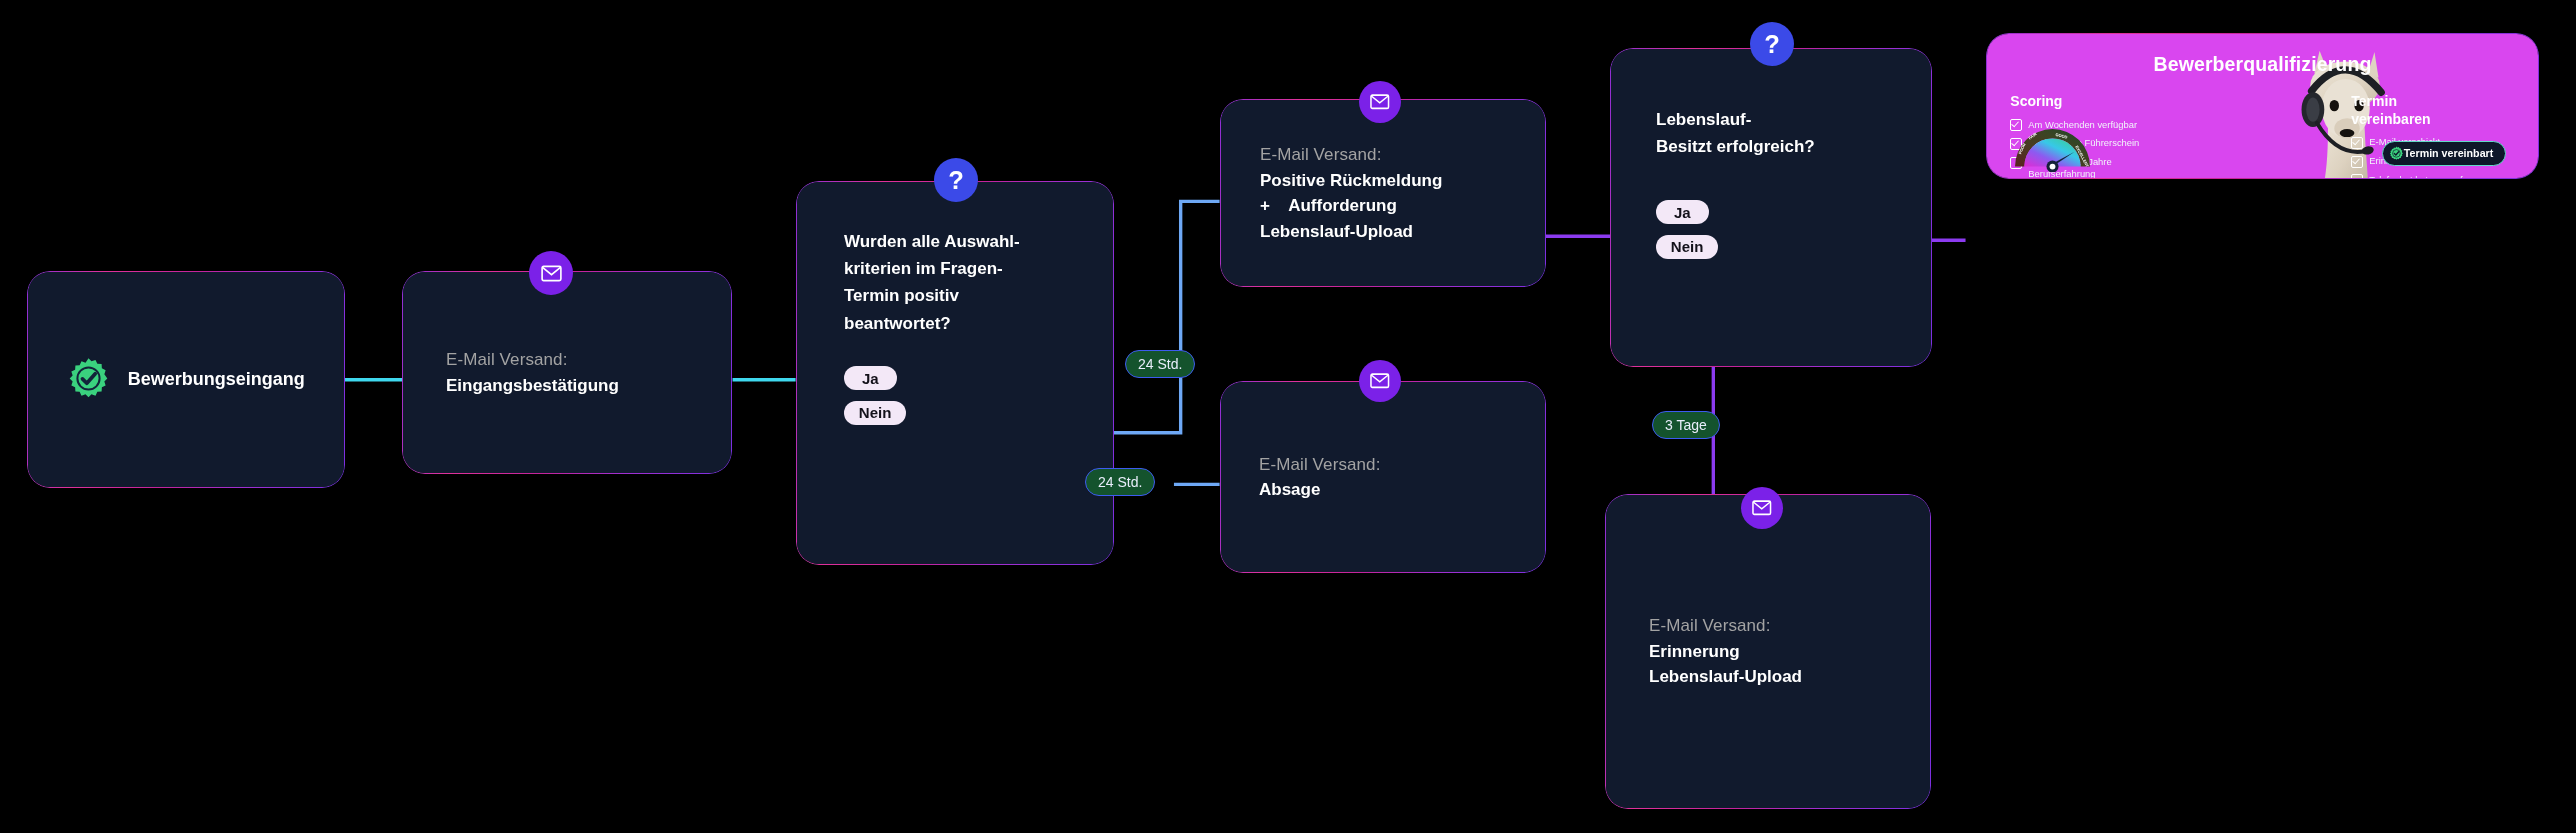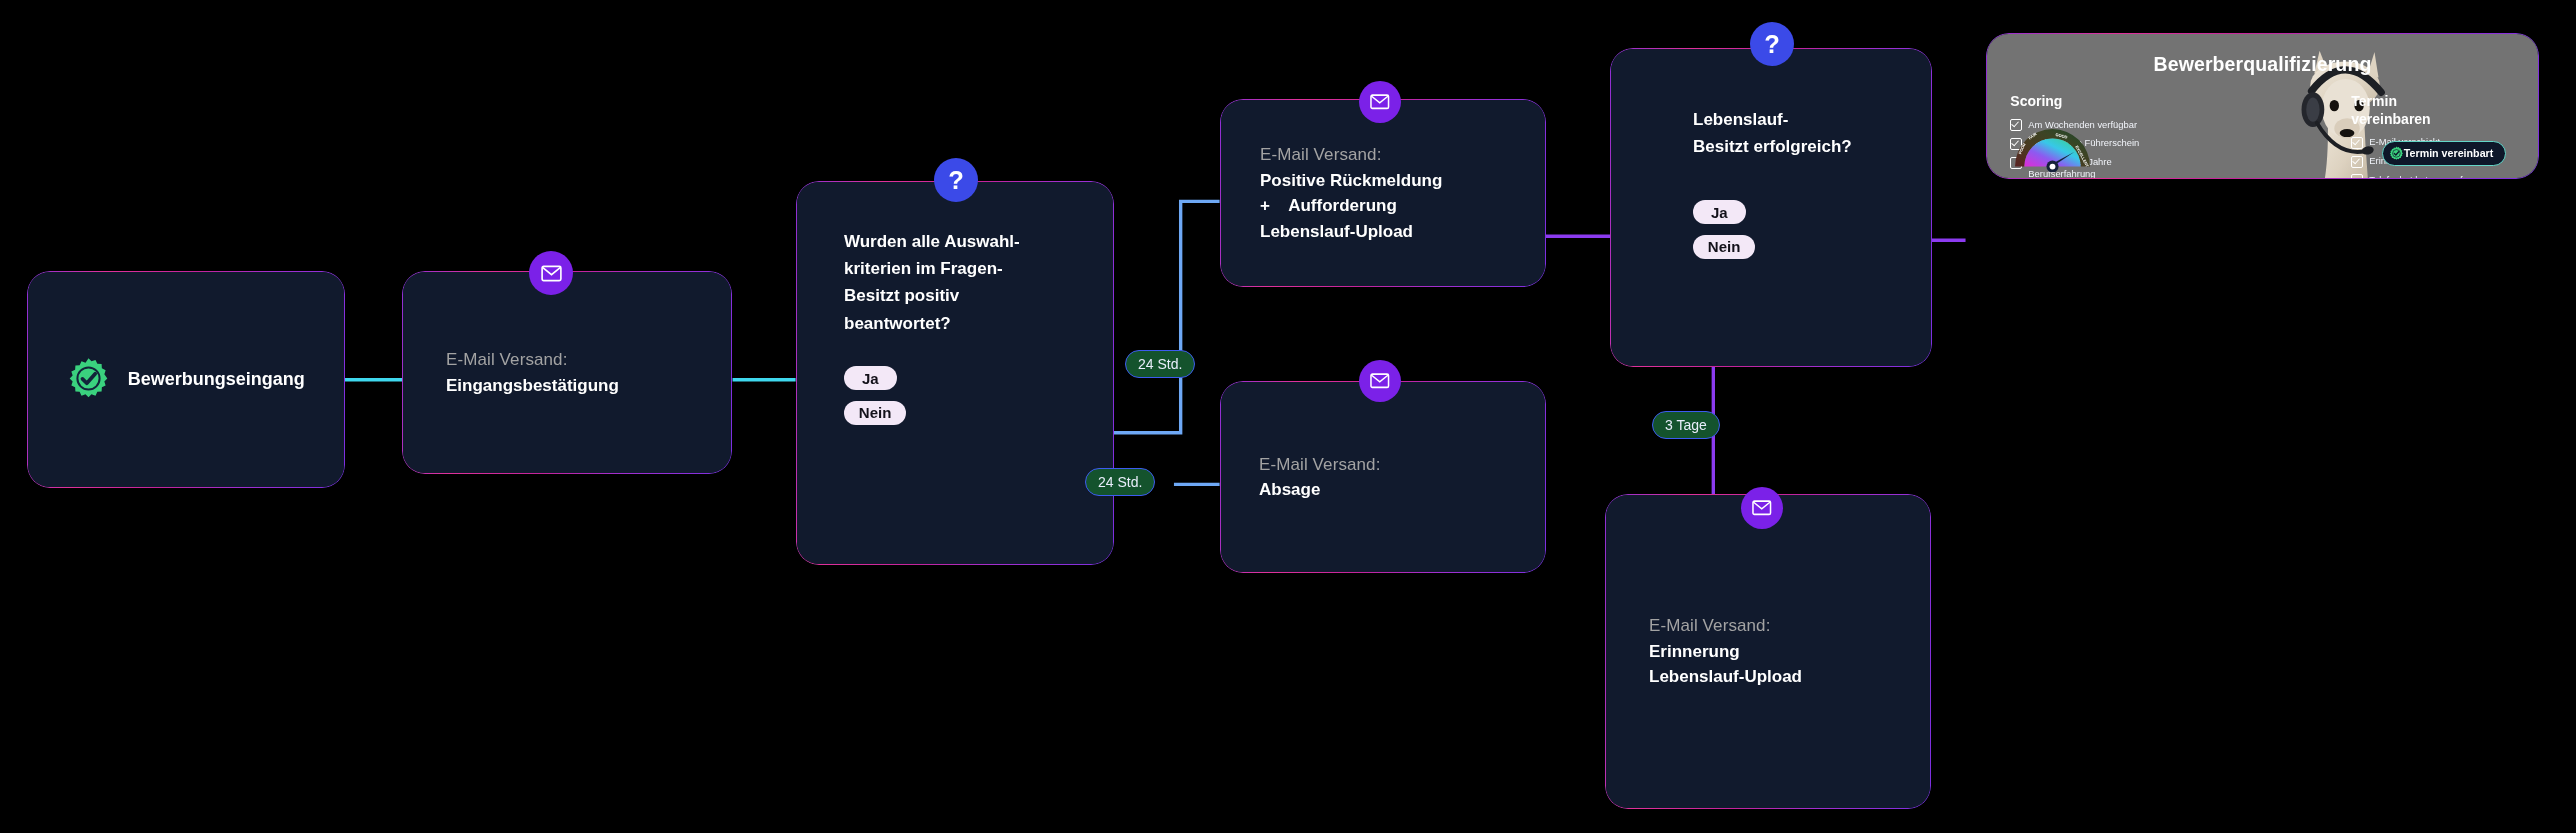--- a/index.html
+++ b/index.html
@@ -150,21 +150,21 @@
       <path d="M2.6 5.6L12 13.2 21.4 5.6"></path>
     </svg>
   </div>
 
   <div class="node" style="left:796px;top:181px;width:318px;height:384px;">
     <div class="inner"></div>
     <div class="node-content" style="position:absolute;inset:0;padding:47px 0 0 48px;">
       <div class="q-title">
         <div>Wurden alle Auswahl-</div>
         <div>kriterien im Fragen-</div>
-        <div>Besitzt positiv</div>
+        <div>Termin positiv</div>
         <div>beantwortet?</div>
       </div>
       <div style="margin-top:29.5px;display:flex;flex-direction:column;align-items:flex-start;gap:10.7px;">
         <span class="pill">Ja</span>
         <span class="pill">Nein</span>
       </div>
     </div>
   </div>
   <div class="badge quest" style="left:934px;top:158px;width:44px;height:44px;font-size:25.5px;">?</div>
 
@@ -193,21 +193,21 @@
   </div>
   <div class="badge mail" style="left:1359px;top:360px;width:42px;height:42px;">
     <svg width="21.5" height="21.5" viewBox="0 0 24 24" fill="none" stroke="#fff" stroke-width="1.7">
       <rect x="2.2" y="4.6" width="19.6" height="14.8" rx="1.6"></rect>
       <path d="M2.6 5.6L12 13.2 21.4 5.6"></path>
     </svg>
   </div>
 
   <div class="node" style="left:1610px;top:48px;width:322px;height:319px;">
     <div class="inner"></div>
-    <div class="node-content" style="position:absolute;inset:0;padding:58px 0 0 46px;margin-left:37px;">
+    <div class="node-content" style="position:absolute;inset:0;padding:58px 0 0 46px;">
       <div class="q-title">
         <div>Lebenslauf-</div>
         <div>Besitzt erfolgreich?</div>
       </div>
       <div style="margin-top:40px;display:flex;flex-direction:column;align-items:flex-start;gap:10.7px;">
         <span class="pill">Ja</span>
         <span class="pill">Nein</span>
       </div>
     </div>
   </div>
@@ -226,21 +226,21 @@
       <rect x="2.2" y="4.6" width="19.6" height="14.8" rx="1.6"></rect>
       <path d="M2.6 5.6L12 13.2 21.4 5.6"></path>
     </svg>
   </div>
 
   <div class="chip" style="left:1125px;top:350px;">24 Std.</div>
   <div class="chip" style="left:1085px;top:468px;">24 Std.</div>
   <div class="chip" style="left:1652px;top:411px;">3 Tage</div>
 
   <div class="node" id="panel-card">
-    <div class="inner" style="background:#737373;">
+    <div class="inner" style="background:#d946ef;">
 
       <svg class="alpaca" viewBox="0 0 260 200" xmlns="http://www.w3.org/2000/svg">
         <defs>
           <linearGradient id="fur" x1="0" y1="0" x2="1" y2="1">
             <stop offset="0%" stop-color="#efe7da"></stop>
             <stop offset="60%" stop-color="#ddd2c0"></stop>
             <stop offset="100%" stop-color="#c5b9a5"></stop>
           </linearGradient>
         </defs>
 

